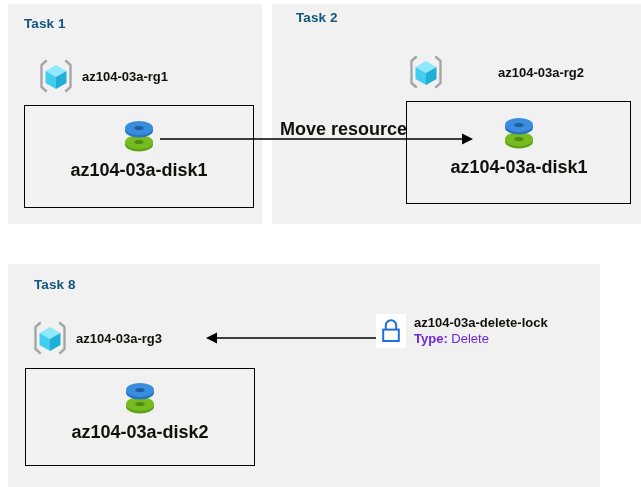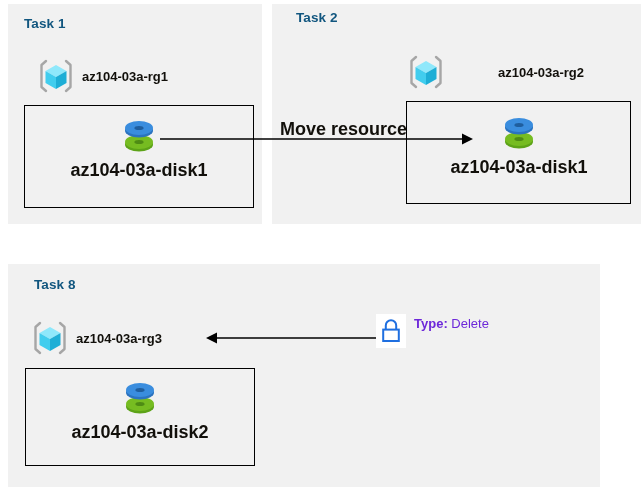--- a/index.html
+++ b/index.html
@@ -256,17 +256,18 @@
   </svg>
 
   <div id="lock-item">
     <span class="lock-icon-wrap">
       <svg class="lock-icon" viewBox="0 0 22 26" xmlns="http://www.w3.org/2000/svg">
         <path d="M5.8 11.5 V7.4 A5.2 5.2 0 0 1 16.2 7.4 V11.5" fill="none" stroke="#1f6fe0" stroke-width="2"></path>
         <rect x="3.2" y="11.6" width="15.6" height="11.4" fill="#ffffff" stroke="#1f6fe0" stroke-width="2"></rect>
       </svg>
     </span>
     <span class="lock-text">
+      <span class="lock-name" style="display: block;">az104-03a-delete-lock</span>
       <span class="lock-type" style="display: block;"><b>Type:</b> <span>Delete</span></span>
     </span>
   </div>
 
 </div>
 
 </body></html>

